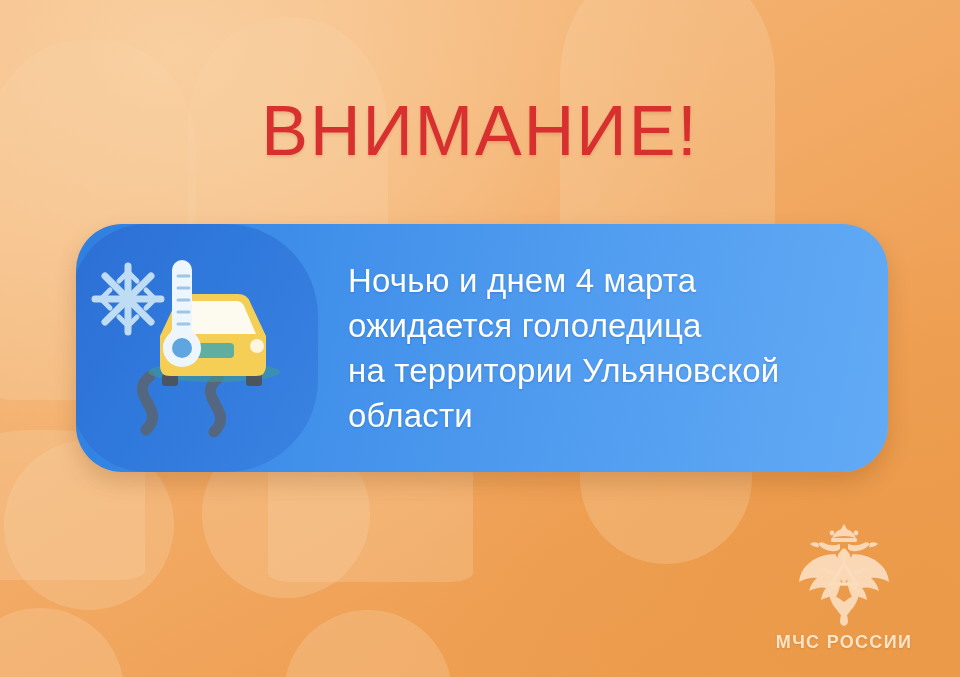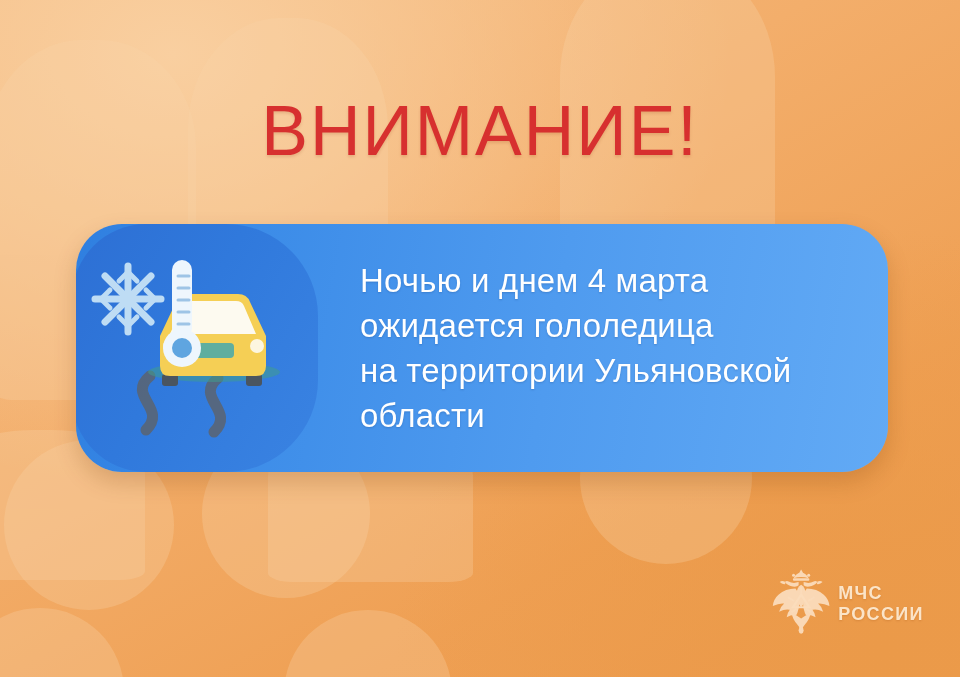--- a/index.html
+++ b/index.html
@@ -44,21 +44,20 @@
   
   #card {
     position:absolute;
     left:76px; top:224px;
     width:812px; height:248px;
     border-radius:46px;
     background:linear-gradient(100deg,#2f7fe0 0%,#3c8ce8 22%,#4f9bef 58%,#62aaf5 100%);
     box-shadow:0 10px 22px rgba(120,60,10,.22);
     display:flex; align-items:center;
     overflow:hidden;
-    gap:12px;
   }
   #icon-panel {
     position:relative;
     flex:0 0 238px;
     height:100%;
     display:flex; align-items:center; justify-content:center;
   }
   #icon-panel::before {
     content:"";
     position:absolute;
@@ -78,21 +77,21 @@
     letter-spacing:.2px;
     text-shadow:0 1px 2px rgba(20,60,120,.25);
     white-space:pre-line;
   }
 
   
   #logo {
     position:absolute;
     right:36px; bottom:24px;
     width:160px;
-    display:flex; align-items:center;
+    display:flex; flex-direction:column; align-items:center;
   }
   #logo-mark { width:118px; height:104px; }
   #logo-text {
     margin-top:6px;
     font-size:18px;
     font-weight:bold;
     letter-spacing:1.3px;
     color:#fbe4c8;
     text-shadow:0 1px 2px rgba(160,80,20,.25);
   }

